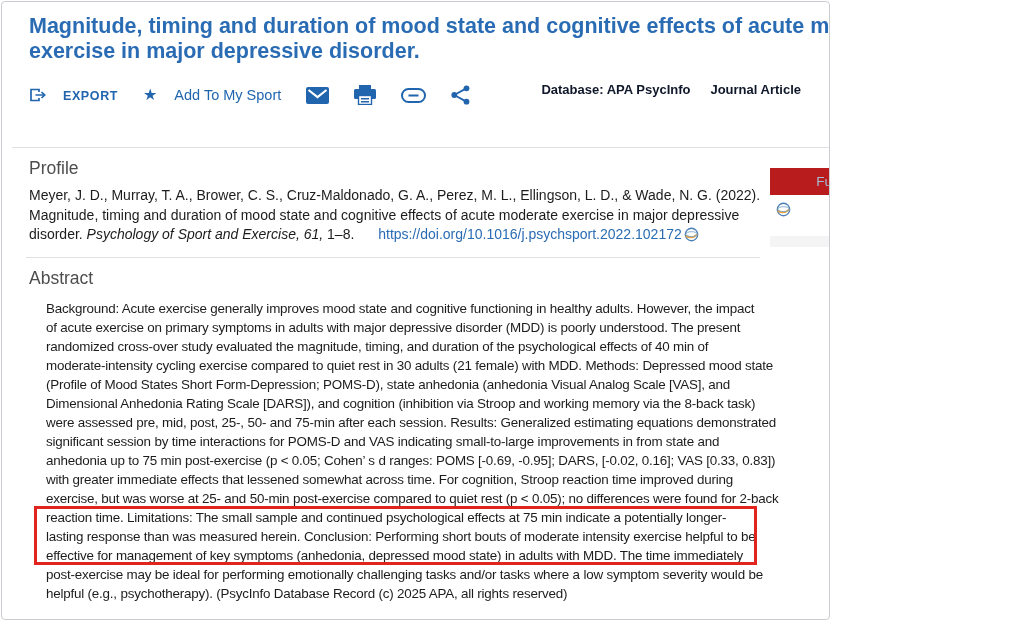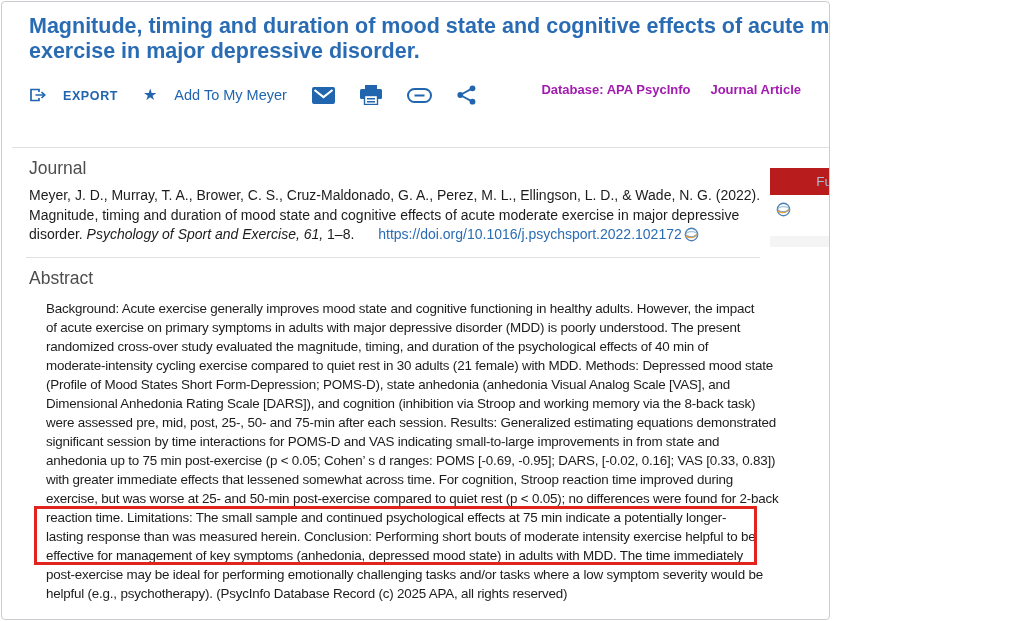--- a/index.html
+++ b/index.html
@@ -19,21 +19,21 @@
     display:flex; align-items:center; gap:25px; color:#2065ae;
   }
   .tool { display:flex; align-items:flex-end; gap:17px; cursor:pointer; }
   .tool.export span { font-size:12.5px; font-weight:700; letter-spacing:.6px; }
   .tool.addlist span.lbl { font-size:14.5px; }
   .star { font-size:16px; line-height:16px; color:#2065ae; }
   .iconbtn svg { display:block; }
   
   .meta {
     position:absolute; top:80px; right:28px; display:flex; gap:20px;
-    font-size:13px; font-weight:600; color:#a21caf;
+    font-size:13px; font-weight:600; color:#0f172a;
   }
   
   .hr { position:absolute; height:1px; background:#e0e0e0; }
   .hr1 { top:145px; left:10px; width:1000px; }
   .hr2 { top:255px; left:24px; width:734px; }
   
   .sec-heading { font-size:17.5px; font-weight:400; color:#4e4e4e; }
   .citation-heading { position:absolute; left:27px; top:156px; }
   .abstract-heading { position:absolute; left:27px; top:266px; }
   
@@ -75,21 +75,21 @@
     <div class="tool export">
       <svg width="17" height="16" viewBox="0 0 17 16" fill="none" stroke="#2065ae" stroke-width="1.7">
         <path d="M10 5 V2.5 H2 v11 h8 V11"></path>
         <path d="M6.5 8 h9"></path>
         <path d="M12.5 5 L15.7 8 l-3.2 3"></path>
       </svg>
       <span>EXPORT</span>
     </div>
     <div class="tool addlist">
       <span class="star">★</span>
-      <span class="lbl">Add To My Meyer</span>
+      <span class="lbl">Add To My Sport</span>
     </div>
     <div class="tool iconbtn">
       <svg width="23" height="17" viewBox="0 0 23 17">
         <rect width="23" height="17" rx="2" fill="#2065ae"></rect>
         <path d="M2.5 3 L11.5 10 L20.5 3" stroke="#fff" stroke-width="2.2" fill="none"></path>
       </svg>
     </div>
     <div class="tool iconbtn">
       <svg width="22" height="20" viewBox="0 0 22 20">
         <path fill="#2065ae" d="M5 0h12v4H5z"></path>
@@ -114,21 +114,21 @@
     </div>
   </div>
 
   <div class="meta">
     <span>Database: APA PsycInfo</span>
     <span>Journal Article</span>
   </div>
 
   <div class="hr hr1"></div>
 
-  <div class="sec-heading citation-heading">Journal</div>
+  <div class="sec-heading citation-heading">Profile</div>
 
   <p class="cit-text"><span>Meyer, J. D., Murray, T. A., Brower, C. S., Cruz-Maldonado, G. A., Perez, M. L., Ellingson, L. D., &amp; Wade, N. G. (2022). Magnitude, timing and duration of mood state and cognitive effects of acute moderate exercise in major depressive disorder. </span><i>Psychology of Sport and Exercise, 61,</i><span> 1–8. </span><a>https://doi.org/10.1016/j.psychsport.2022.102172</a><span class="ft-icon"><svg width="15" height="15" viewBox="0 0 16 16" fill="none">
       <circle cx="8" cy="8" r="6.6" stroke="#4a7fb5" stroke-width="1.5"></circle>
       <path d="M1.8 9.2 q6.2 4.4 12.4 -1.4" stroke="#e8a33d" stroke-width="2"></path>
       <ellipse cx="8" cy="7.6" rx="6.2" ry="2.6" stroke="#7ea6cc" stroke-width="1"></ellipse>
     </svg></span></p>
 
   <div class="sidebar-box">
     <div class="sb-header">Full text from publisher</div>
     <div class="sb-body">

